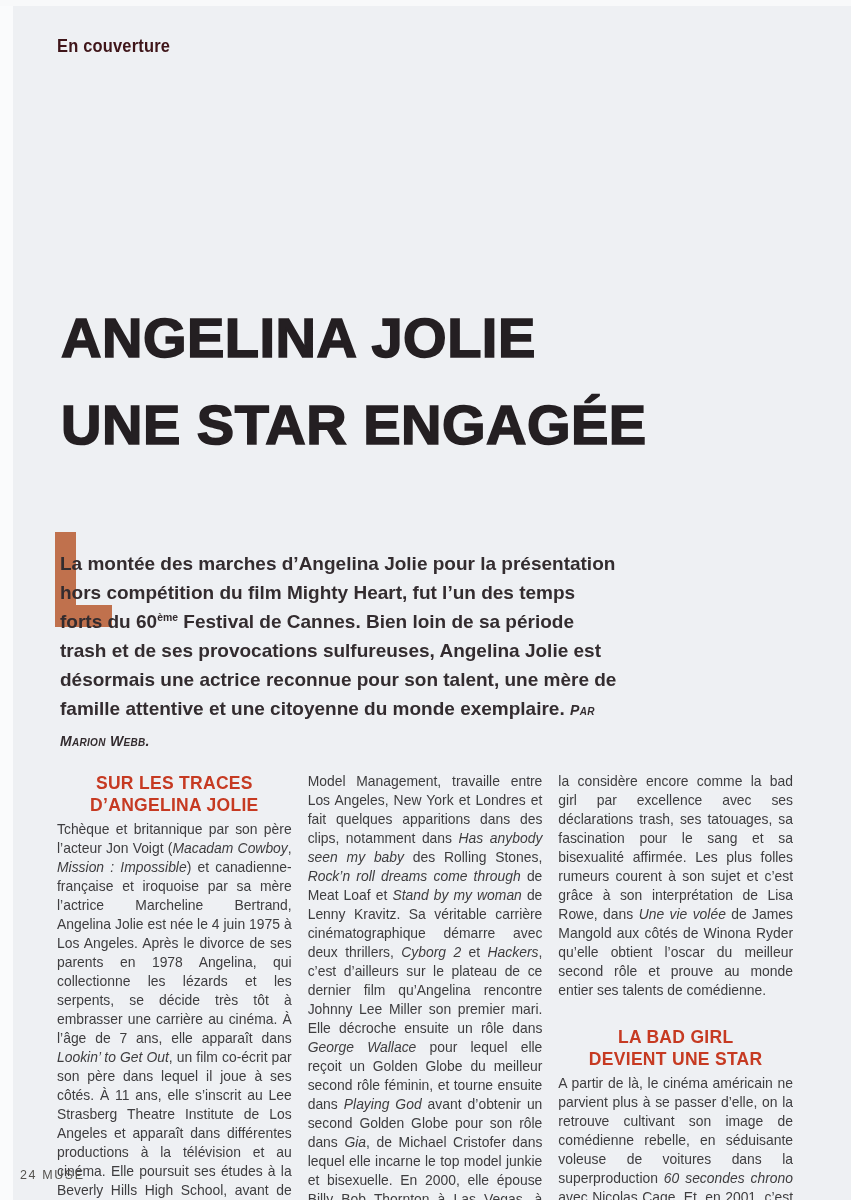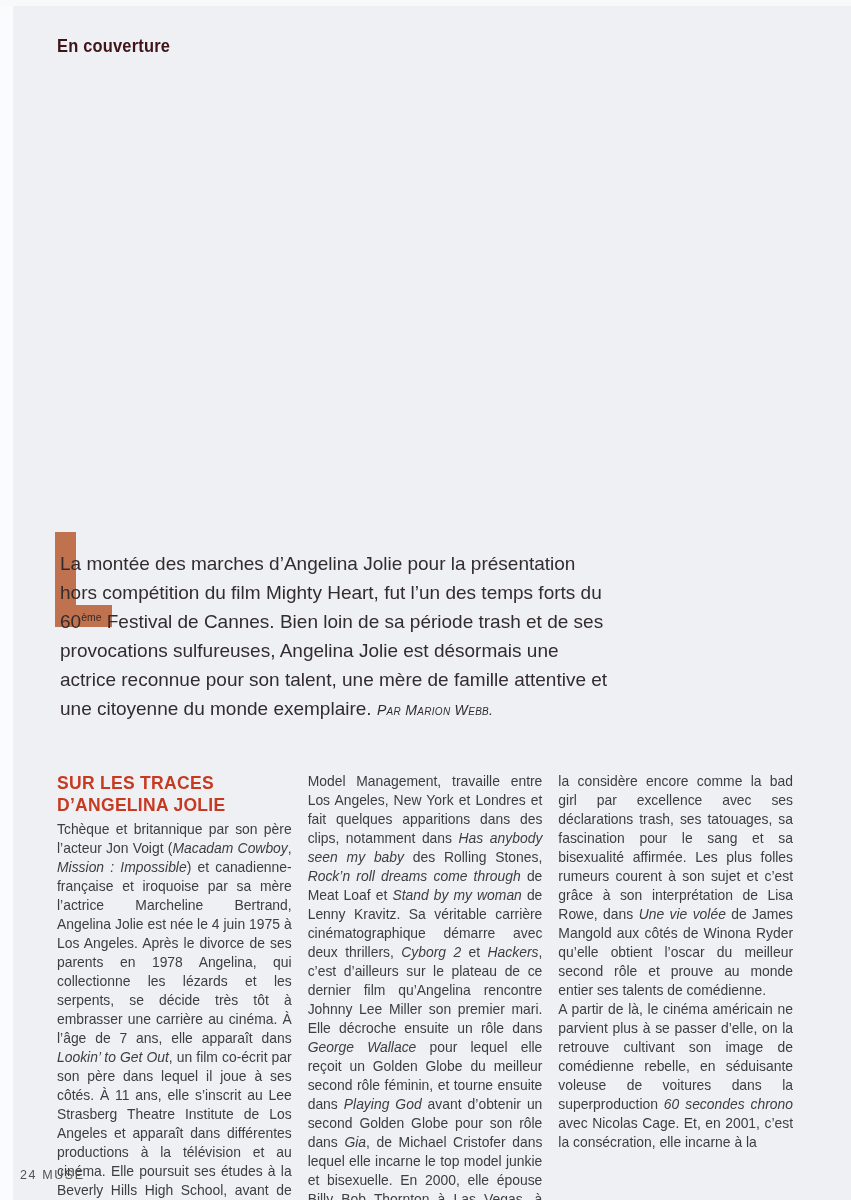--- a/index.html
+++ b/index.html
@@ -46,21 +46,21 @@
     background: var(--orange-block, #c0714d);
   }
   .ol-h {
     position: absolute; left: 55px; top: 605px;
     width: 57px; height: 22px;
     background: var(--orange-block, #c0714d);
   }
 
   .intro {
     position: absolute; left: 60px; top: 549px; width: 557px; margin: 0;
-    font-size: 19px; line-height: 29px; font-weight: normal;
+    font-size: 19px; line-height: 29px; font-weight: bold;
     color: var(--intro-ink, #332c2f);
     z-index: 1;
   }
   .intro sup { font-size: 0.55em; line-height: 0; }
   .byline {
     font-style: italic;
     font-variant: small-caps;
     font-size: 0.74em;
     letter-spacing: 0.3px;
   }
@@ -69,20 +69,21 @@
     position: absolute; left: 57px; top: 772px; width: 736px;
     display: flex; gap: 16px;
   }
   .col { flex: 1 1 0; min-width: 0; }
 
   .col-heading {
     margin: 0 0 4px 0;
     font-size: 17.5px; line-height: 22px; font-weight: bold;
     color: var(--accent-red, #c63a22);
     letter-spacing: 0.3px;
+    text-align: center;
   }
   .col-heading + .body-text { margin-top: 0; }
   .body-text + .col-heading { margin-top: 26px; }
 
   .body-text {
     margin: 0;
     font-size: 13.9px; line-height: 19px;
     text-align: justify;
     color: var(--body-ink, #3e3d3f);
   }
@@ -103,36 +104,41 @@
 </style>
 </head>
 <body>
 
 <div class="page">
   <div class="edge-left"></div>
   <div class="edge-top"></div>
 
   <div class="kicker">En couverture</div>
 
+  <h1 class="title">
+    <span>ANGELINA JOLIE</span><br>
+    <span>UNE STAR ENGAGÉE</span>
+  </h1>
 
   <div class="orange-l">
     <div class="ol-v"></div>
     <div class="ol-h"></div>
   </div>
 
   <p class="intro"><span>La montée des marches d’Angelina Jolie pour la présentation hors compétition du film Mighty Heart, fut l’un des temps forts du 60</span><sup>ème</sup><span> Festival de Cannes. Bien loin de sa période trash et de ses provocations sulfureuses, Angelina Jolie est désormais une actrice reconnue pour son talent, une mère de famille attentive et une citoyenne du monde exemplaire. </span><span class="byline">Par Marion Webb.</span></p>
 
   <div class="columns">
     <div class="col">
         <h3 class="col-heading">SUR LES TRACES<br>D’ANGELINA JOLIE</h3>
         <p class="body-text"><span>Tchèque et britannique par son père l’acteur Jon Voigt (</span><span class="it">Macadam Cowboy</span><span>, </span><span class="it">Mission : Impossible</span><span>) et canadienne- française et iroquoise par sa mère l’actrice Marcheline Bertrand, Angelina Jolie est née le 4 juin 1975 à Los Angeles. Après le divorce de ses parents en 1978 Angelina, qui collectionne les lézards et les serpents, se décide très tôt à embrasser une carrière au cinéma. À l’âge de 7 ans, elle apparaît dans </span><span class="it">Lookin’ to Get Out</span><span>, un film co-écrit par son père dans lequel il joue à ses côtés. À 11 ans, elle s’inscrit au Lee Strasberg Theatre Institute de Los Angeles et apparaît dans différentes productions à la télévision et au cinéma. Elle poursuit ses études à la Beverly Hills High School, avant de devenir mannequin quelques années plus tard. Elle signe chez Finesse</span></p>
       </div>
     <div class="col">
         <p class="body-text"><span>Model Management, travaille entre Los Angeles, New York et Londres et fait quelques apparitions dans des clips, notamment dans </span><span class="it">Has anybody seen my baby</span><span> des Rolling Stones, </span><span class="it">Rock’n roll dreams come through</span><span> de Meat Loaf et </span><span class="it">Stand by my woman</span><span> de Lenny Kravitz. Sa véritable carrière cinématographique démarre avec deux thrillers, </span><span class="it">Cyborg 2</span><span> et </span><span class="it">Hackers</span><span>, c’est d’ailleurs sur le plateau de ce dernier film qu’Angelina rencontre Johnny Lee Miller son premier mari. Elle décroche ensuite un rôle dans </span><span class="it">George Wallace</span><span> pour lequel elle reçoit un Golden Globe du meilleur second rôle féminin, et tourne ensuite dans </span><span class="it">Playing God</span><span> avant d’obtenir un second Golden Globe pour son rôle dans </span><span class="it">Gia</span><span>, de Michael Cristofer dans lequel elle incarne le top model junkie et bisexuelle. En 2000, elle épouse Billy Bob Thornton à Las Vegas, à l’époque, l’Amérique</span></p>
       </div>
     <div class="col">
         <p class="body-text"><span>la considère encore comme la bad girl par excellence avec ses déclarations trash, ses tatouages, sa fascination pour le sang et sa bisexualité affirmée. Les plus folles rumeurs courent à son sujet et c’est grâce à son interprétation de Lisa Rowe, dans </span><span class="it">Une vie volée</span><span> de James Mangold aux côtés de Winona Ryder qu’elle obtient l’oscar du meilleur second rôle et prouve au monde entier ses talents de comédienne.</span></p>
+        <h3 class="col-heading">LA BAD GIRL<br>DEVIENT UNE STAR</h3>
         <p class="body-text"><span>A partir de là, le cinéma américain ne parvient plus à se passer d’elle, on la retrouve cultivant son image de comédienne rebelle, en séduisante voleuse de voitures dans la superproduction </span><span class="it">60 secondes chrono</span><span> avec Nicolas Cage. Et, en 2001, c’est la consécration, elle incarne à la</span></p>
       </div>
   </div>
 
   <div class="page-number">24 MUSE</div>
 </div>
 
 </body></html>

